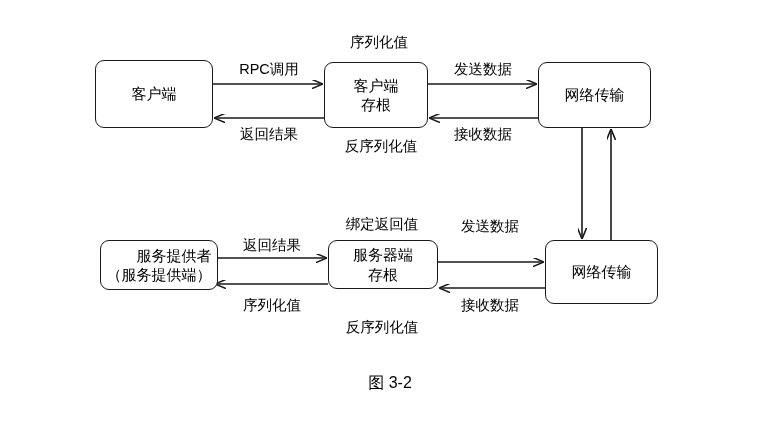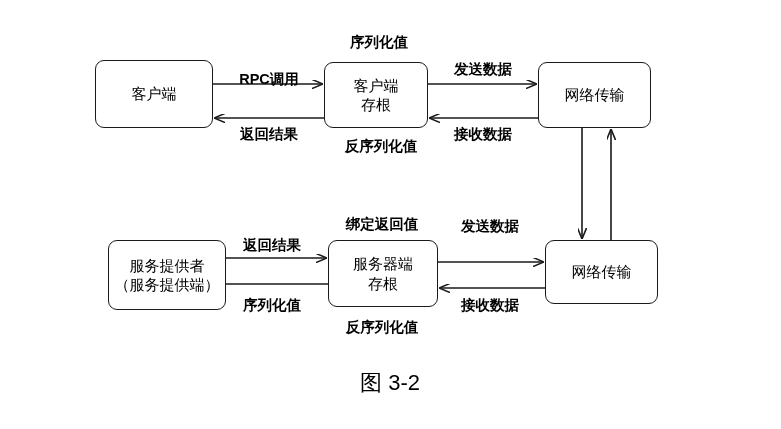--- a/index.html
+++ b/index.html
@@ -43,25 +43,24 @@
   }
   .edge-label {
     position: absolute;
     font-size: 14.5px;
     color: #000000;
     white-space: nowrap;
     transform: translate(-50%, -50%);
     background: transparent;
     z-index: 4;
     letter-spacing: 0px;
-    font-weight: bold;
   }
   .figure-caption {
     position: absolute;
-    font-size: 22px;
+    font-size: 16px;
     color: #000000;
     white-space: nowrap;
     transform: translate(-50%, -50%);
     z-index: 4;
   }
 </style>
 </head>
 <body>
 
 <div id="diagram-root">
@@ -84,28 +83,28 @@
         <line x1="438" y1="262" x2="543" y2="262" marker-end="url(#arrowhead)"></line>
         <line x1="545" y1="288" x2="440" y2="288" marker-end="url(#arrowhead)"></line>
       </g>
   </svg>
 
   <div id="node-layer">
       <div class="node-box" style="left: 95px; top: 60px; width: 118px; height: 68px;">客户端</div>
       <div class="node-box" style="left: 324px; top: 62px; width: 104px; height: 66px;">客户端
 存根</div>
       <div class="node-box" style="left: 538px; top: 62px; width: 113px; height: 66px;">网络传输</div>
-      <div class="node-box" style="left: 108px; top: 240px; width: 118px; height: 70px;">服务提供者
+      <div class="node-box" style="left: 100px; top: 240px; width: 118px; height: 50px; text-align: right;">服务提供者
 （服务提供端）</div>
-      <div class="node-box" style="left: 328px; top: 240px; width: 110px; height: 67px;">服务器端
+      <div class="node-box" style="left: 328px; top: 240px; width: 110px; height: 49px;">服务器端
 存根</div>
       <div class="node-box" style="left: 545px; top: 240px; width: 113px; height: 64px;">网络传输</div>
     </div>
   <div id="label-layer">
-      <div class="edge-label" style="left: 269px; top: 79px;">RPC调用</div>
+      <div class="edge-label" style="left: 269px; top: 69px;">RPC调用</div>
       <div class="edge-label" style="left: 269px; top: 134px;">返回结果</div>
       <div class="edge-label" style="left: 379px; top: 42px;">序列化值</div>
       <div class="edge-label" style="left: 381px; top: 146px;">反序列化值</div>
       <div class="edge-label" style="left: 483px; top: 69px;">发送数据</div>
       <div class="edge-label" style="left: 483px; top: 134px;">接收数据</div>
       <div class="edge-label" style="left: 272px; top: 245px;">返回结果</div>
       <div class="edge-label" style="left: 272px; top: 305px;">序列化值</div>
       <div class="edge-label" style="left: 382px; top: 224px; text-align: center;">绑定返回值</div>
       <div class="edge-label" style="left: 382px; top: 327px;">反序列化值</div>
       <div class="edge-label" style="left: 490px; top: 226px;">发送数据</div>

